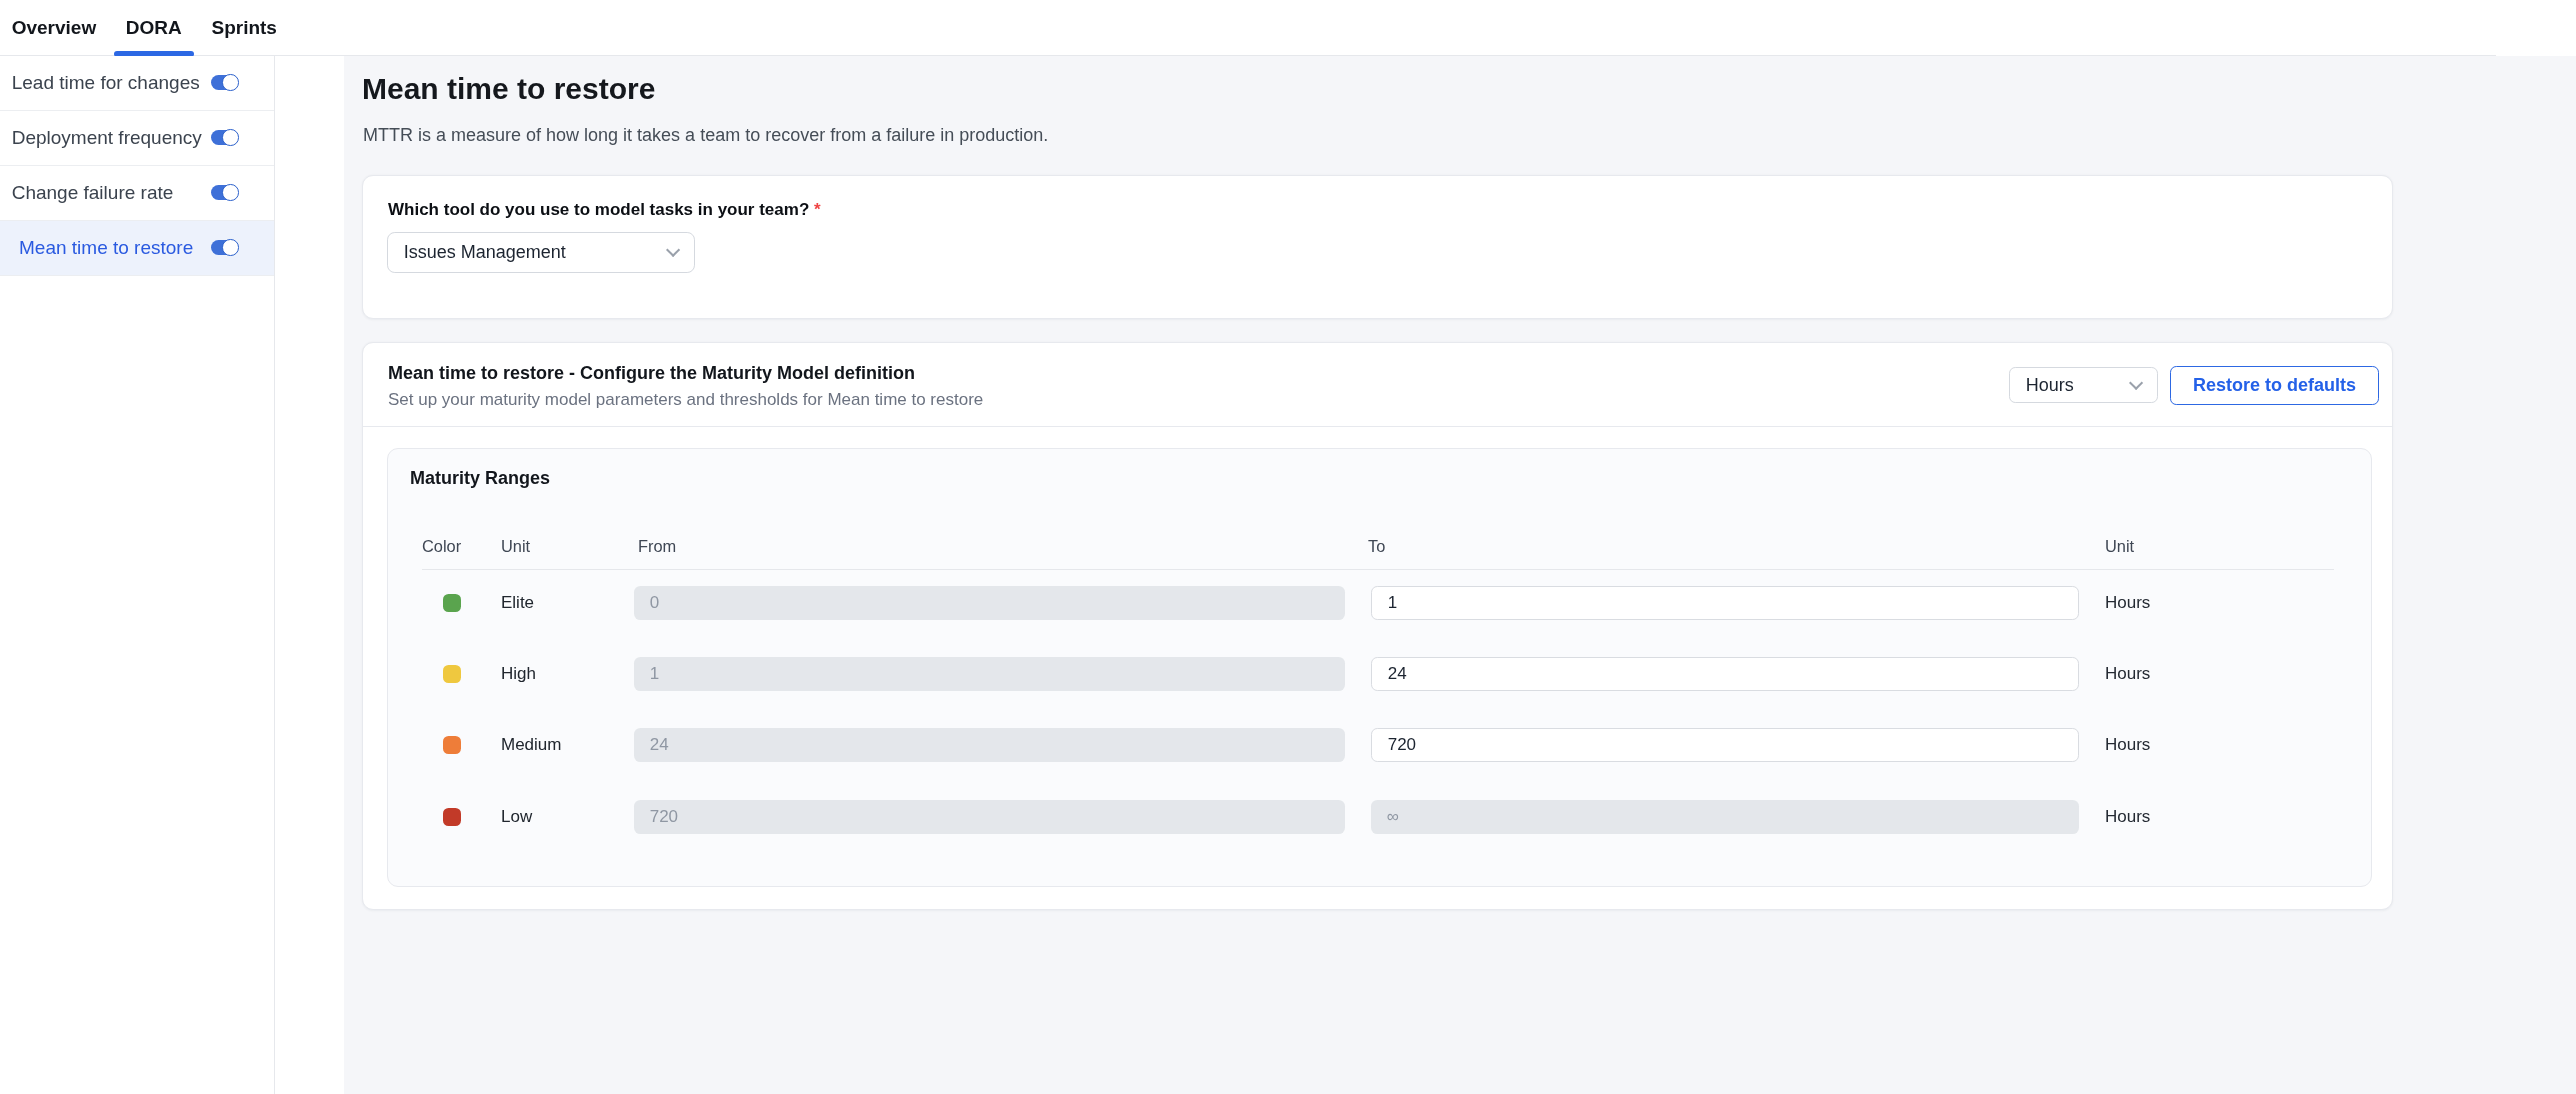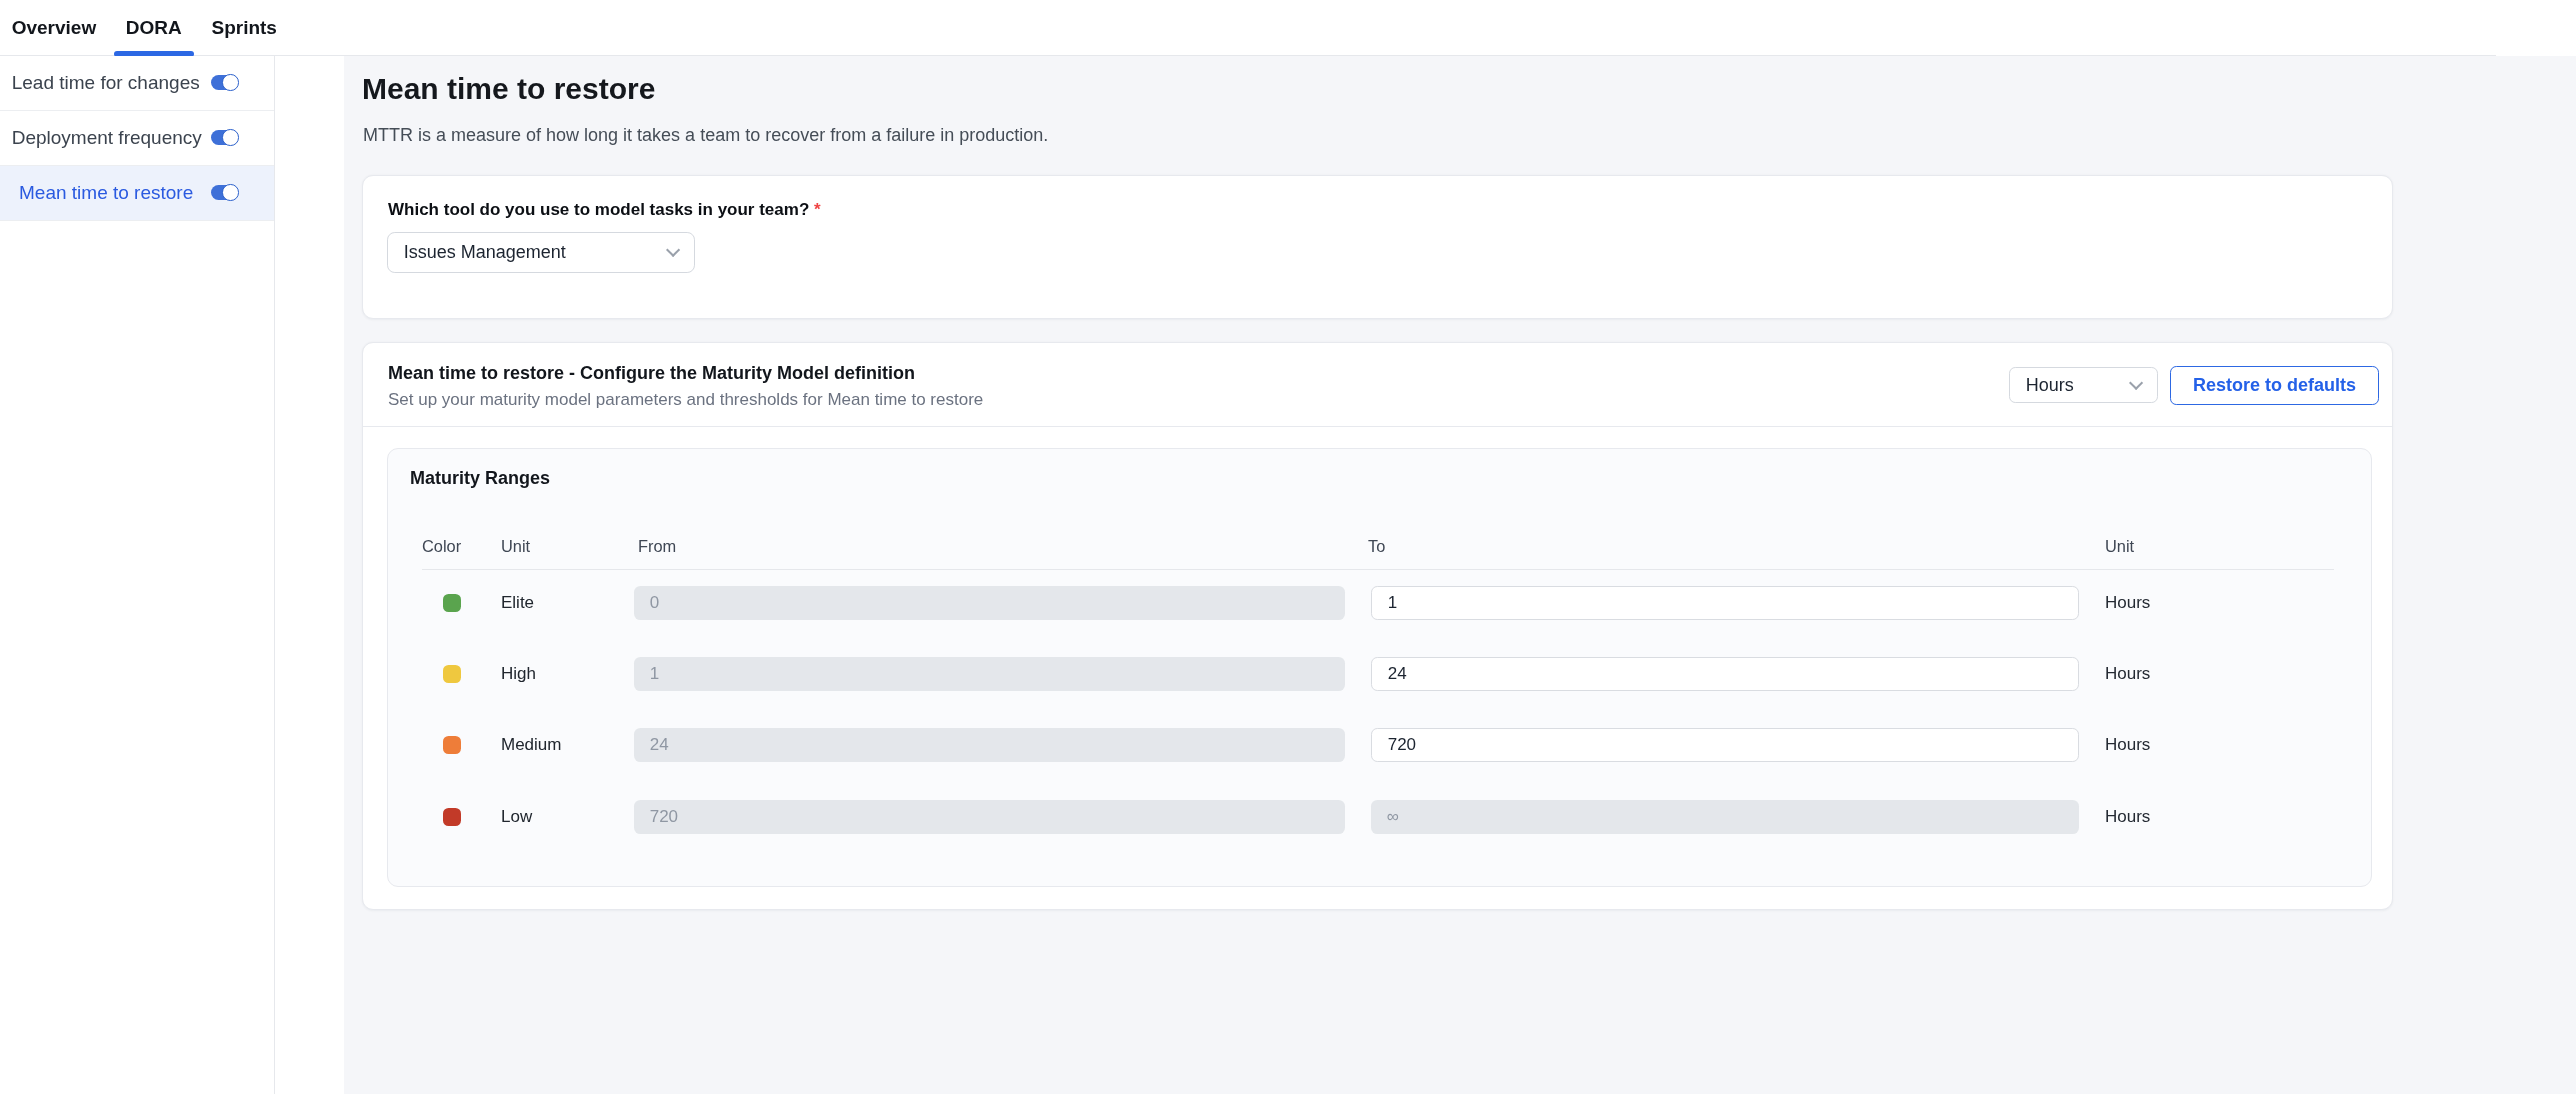--- a/index.html
+++ b/index.html
@@ -131,20 +131,26 @@
     <div class="toggle">
         <span class="knob"></span>
       </div>
   </div>
   <div class="side-item">
     <span class="side-label">Deployment frequency</span>
     <div class="toggle">
         <span class="knob"></span>
       </div>
   </div>
+  <div class="side-item">
+    <span class="side-label">Change failure rate</span>
+    <div class="toggle">
+        <span class="knob"></span>
+      </div>
+  </div>
   <div class="side-item active">
     <span class="side-label">Mean time to restore</span>
     <div class="toggle">
         <span class="knob"></span>
       </div>
   </div>
 </aside>
 
 <main class="main">
   <h1 class="page-title">Mean time to restore</h1>

